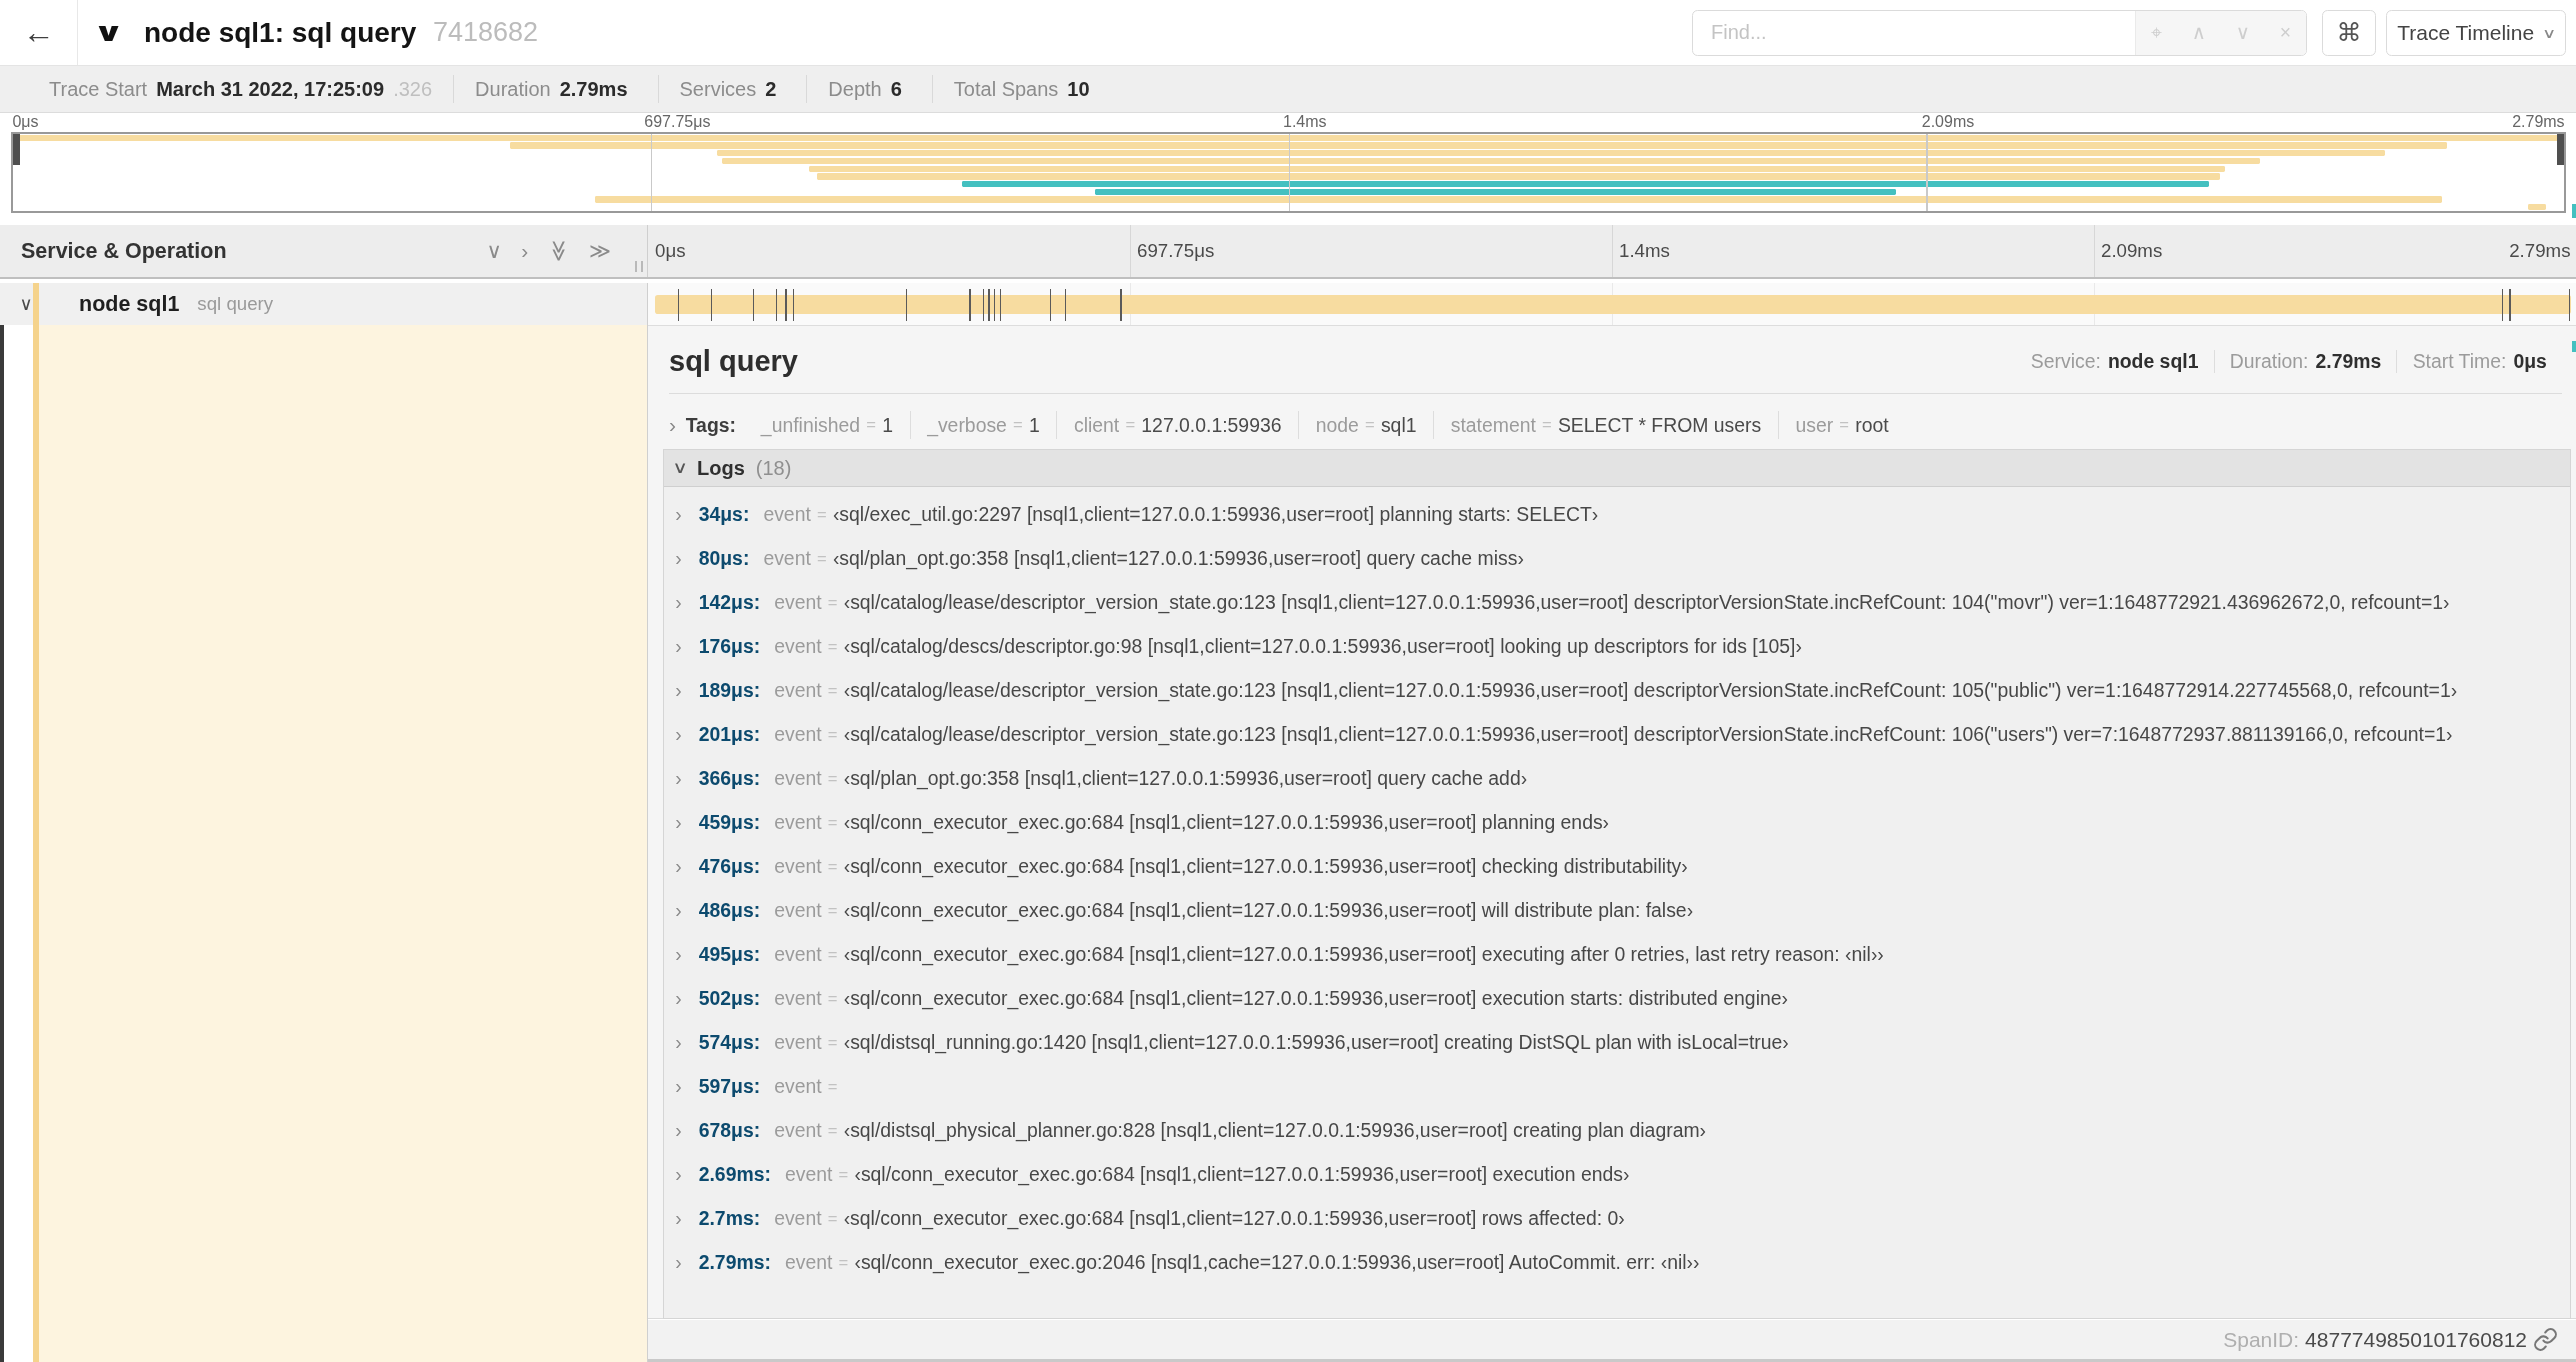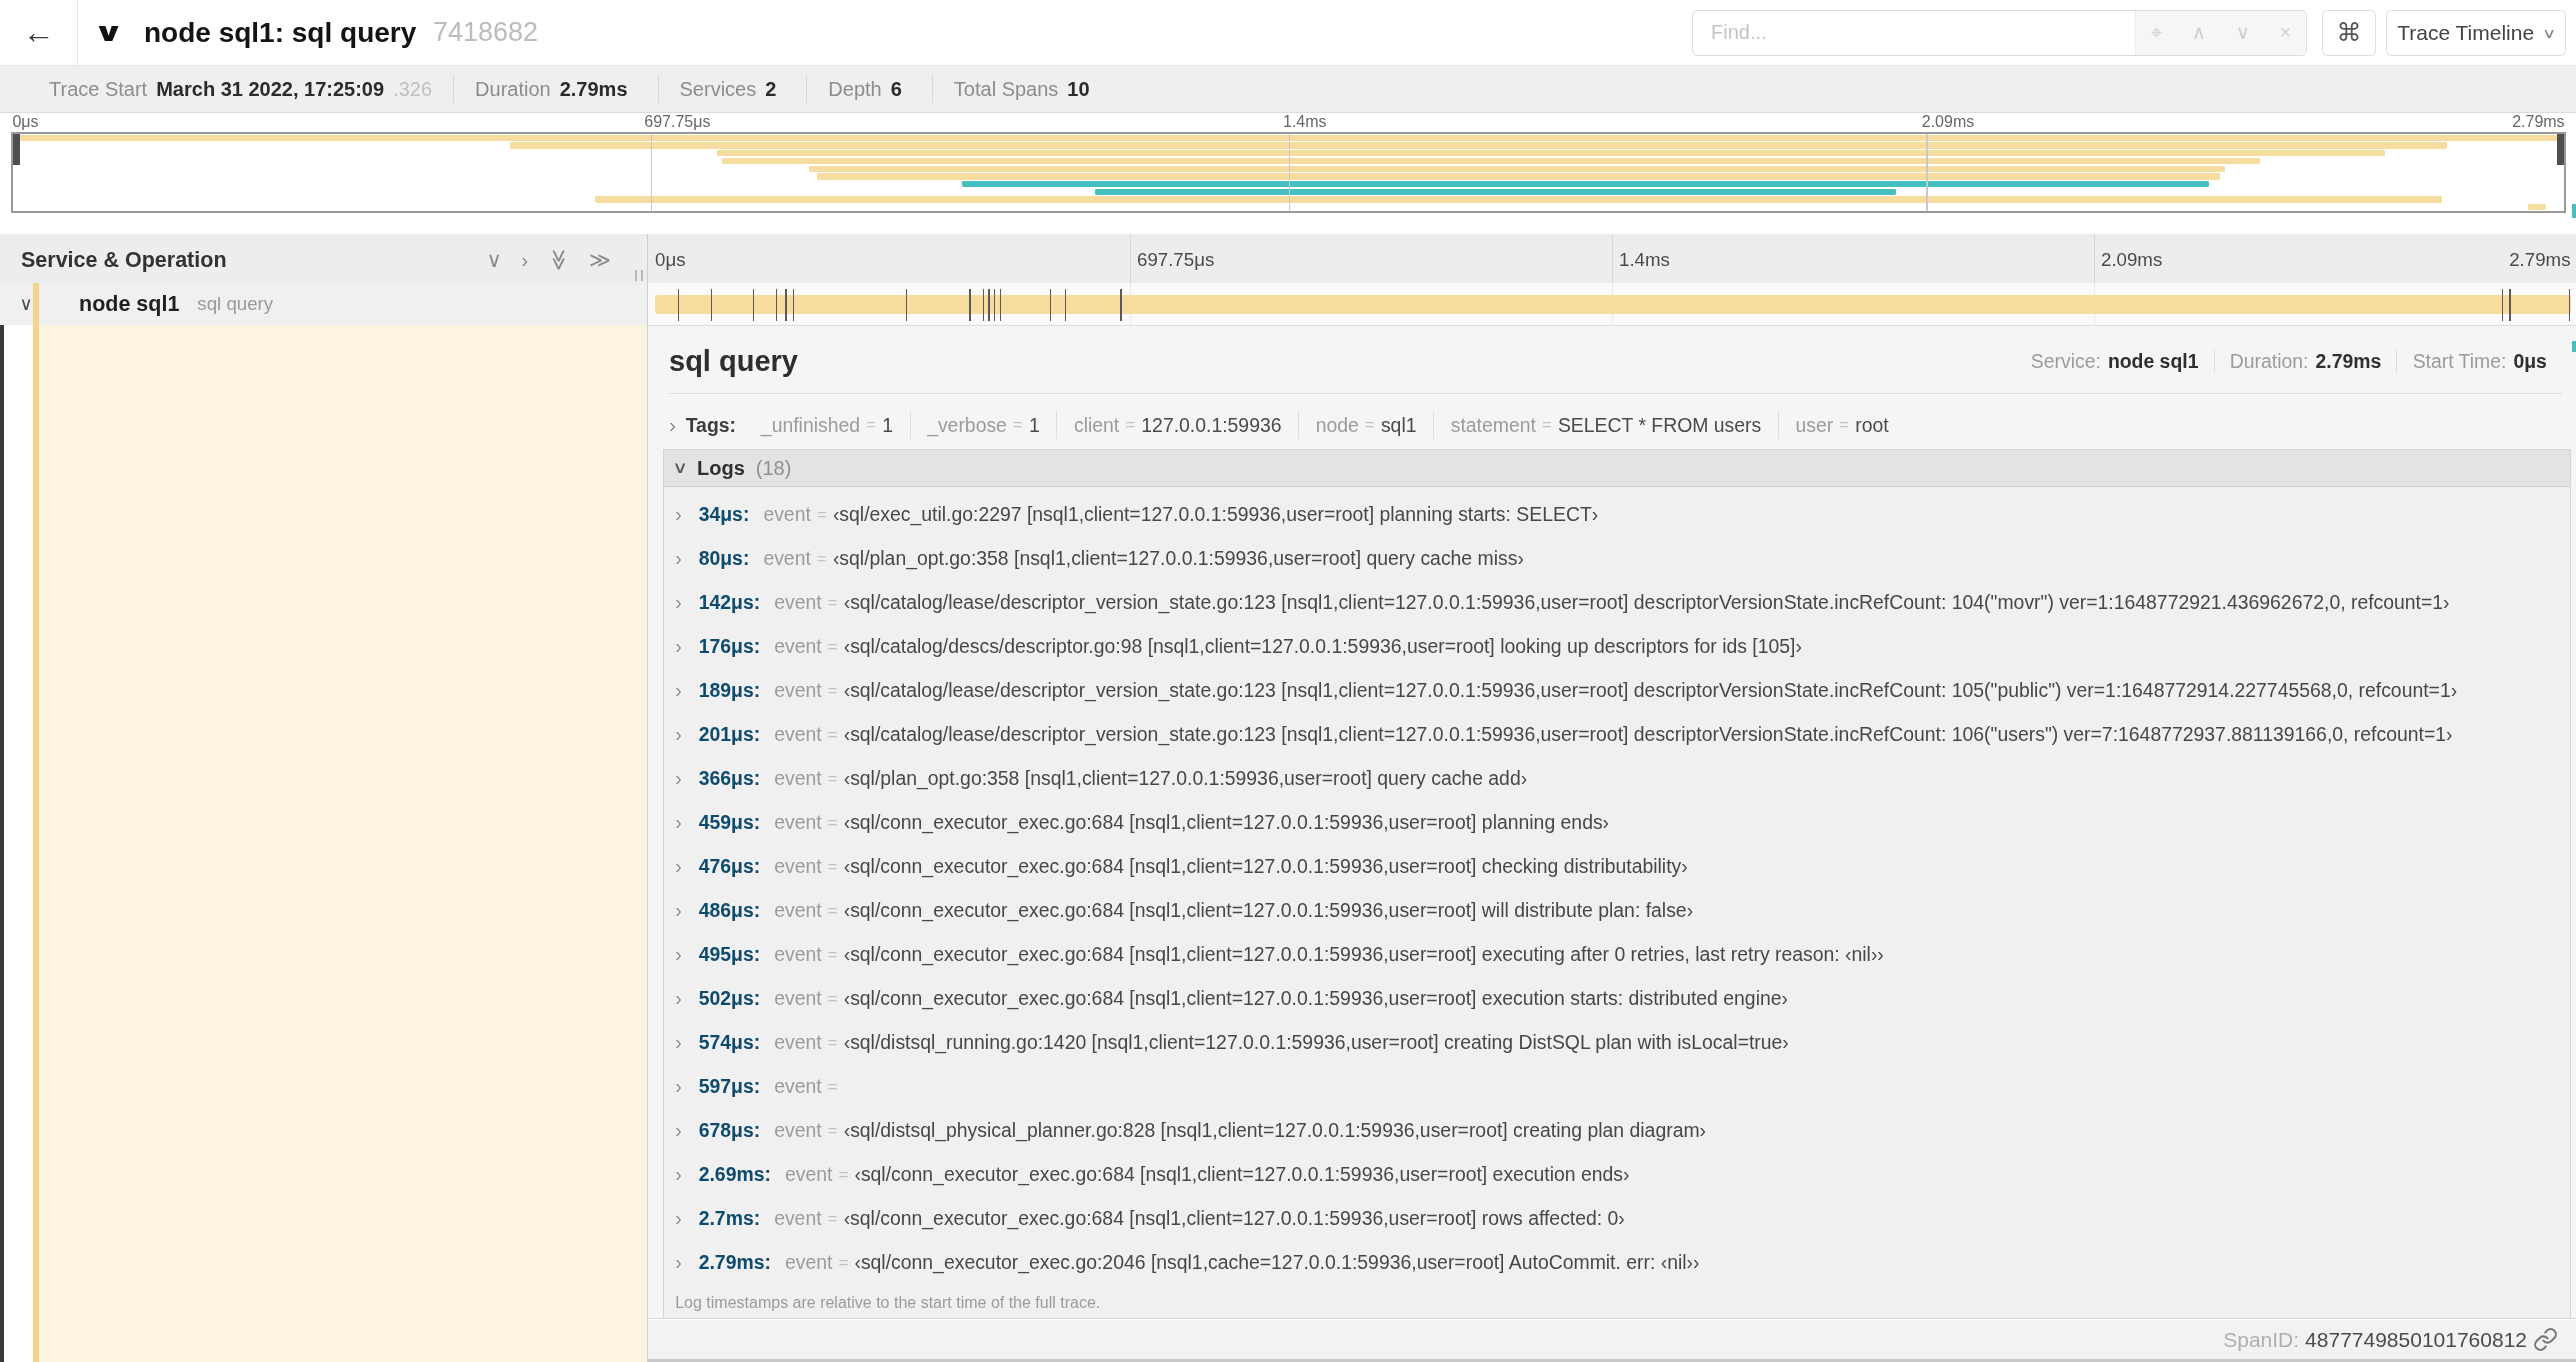--- a/index.html
+++ b/index.html
@@ -39,21 +39,21 @@
   .mm-label{position:absolute;top:0;white-space:nowrap;}
   .mm-canvas{position:absolute;left:11px;top:132px;width:2555px;height:81px;background:#fff;border:2.1px solid #999;box-sizing:border-box;cursor:crosshair;}
   .mm-rows{position:absolute;left:0;top:0;right:0;bottom:0;display:flex;flex-direction:column;}
   .mm-row{flex:1;position:relative;}
   .mm-bar{position:absolute;top:0.7px;bottom:0.7px;border-radius:1.4px;}
   .mm-grid{position:absolute;top:0;bottom:0;width:1.4px;background:#C9C9C9;z-index:3;}
   .mm-handle{position:absolute;top:0;width:7px;height:30.5px;background:#4F4F4F;z-index:4;cursor:ew-resize;}
   .edge-teal{position:absolute;right:0;width:4.2px;z-index:5;}
 
   
-  .colhead{position:absolute;left:0;top:234px;width:2576px;height:54px;background:#EDEDED;border-bottom:2.1px solid #BFBFBF;box-sizing:border-box;}
+  .colhead{position:absolute;left:0;top:225px;width:2576px;height:54px;background:#EDEDED;border-bottom:2.1px solid #BFBFBF;box-sizing:border-box;}
   .colhead-left{position:absolute;left:0;top:0;width:648px;height:100%;border-right:1.4px solid #CFCFCF;box-sizing:border-box;}
   .so-title{position:absolute;left:21px;top:0;height:100%;display:flex;align-items:center;font-weight:700;font-size:21.5px;color:#333;}
   .so-icons{position:absolute;right:36px;top:0;height:100%;display:flex;align-items:center;gap:19.4px;color:#8A8A8A;font-size:21px;}
   .so-icons .soi{cursor:pointer;display:inline-block;}
   .soi.rot90{transform:rotate(90deg);}
   .col-grip{position:absolute;right:4.2px;bottom:5.5px;display:flex;gap:3.5px;cursor:col-resize;}
   .col-grip i{display:block;width:2.1px;height:11px;background:#B9B9B9;}
   .colhead-right{position:absolute;left:648px;top:0;right:0;height:100%;}
   .t-grid{position:absolute;top:0;bottom:0;width:1.4px;background:#D7D7D7;}
   .t-label{position:absolute;top:0;height:100%;display:flex;align-items:center;font-size:18.7px;color:#4A4A4A;white-space:nowrap;}
@@ -488,21 +488,20 @@
             <span class="le-value">‹sql/conn_executor_exec.go:684 [nsql1,client=127.0.0.1:59936,user=root] rows affected: 0›</span>
           </div>
           <div class="log-entry">
             <span class="le-chevron">›</span>
             <span class="le-time">2.79ms:</span>
             <span class="le-key">event</span>
             <span class="le-eq">=</span>
             <span class="le-value">‹sql/conn_executor_exec.go:2046 [nsql1,cache=127.0.0.1:59936,user=root] AutoCommit. err: ‹nil››</span>
           </div>
         </div>
-      <div class="logs-footer">Log timestamps are relative to the start time of the full trace.</div>
     </div>
   </div>
 
   <div class="spanid-row">
     <span class="spanid-label">SpanID:</span>
     <span class="spanid-value">4877749850101760812</span>
     <span class="spanid-link">
       <svg width="25" height="25" viewBox="0 0 24 24" fill="none" stroke="#777" stroke-width="2" stroke-linecap="round" stroke-linejoin="round">
         <path d="M10 13a5 5 0 0 0 7.54.54l3-3a5 5 0 0 0-7.07-7.07l-1.72 1.71"></path>
         <path d="M14 11a5 5 0 0 0-7.54-.54l-3 3a5 5 0 0 0 7.07 7.07l1.71-1.71"></path>

